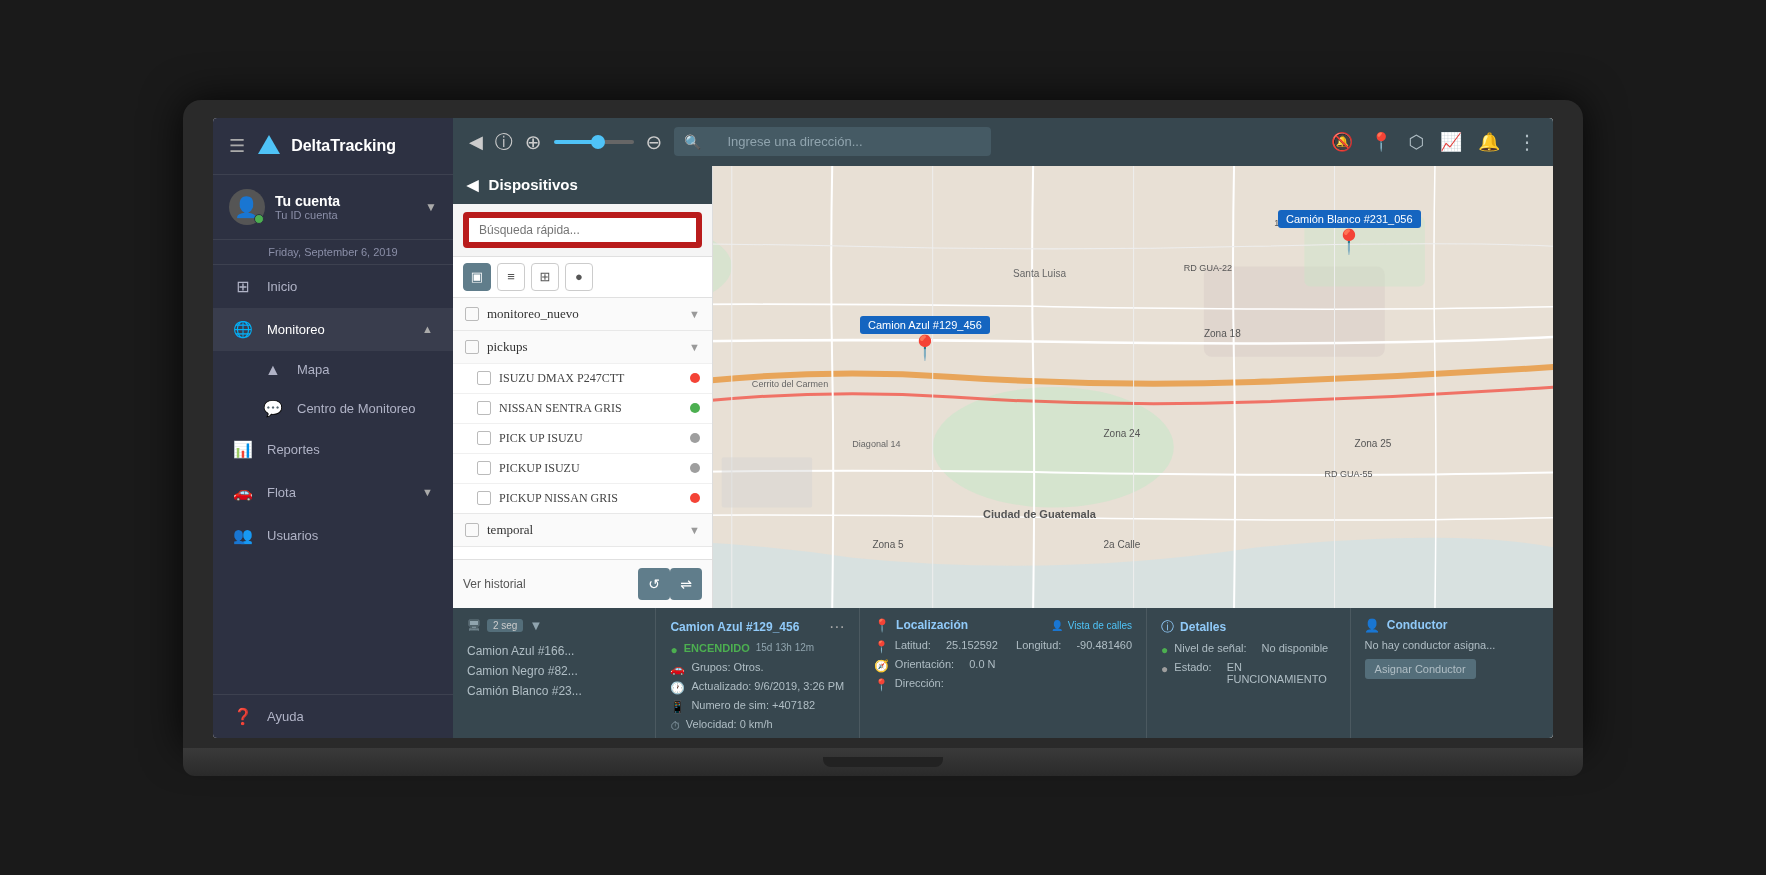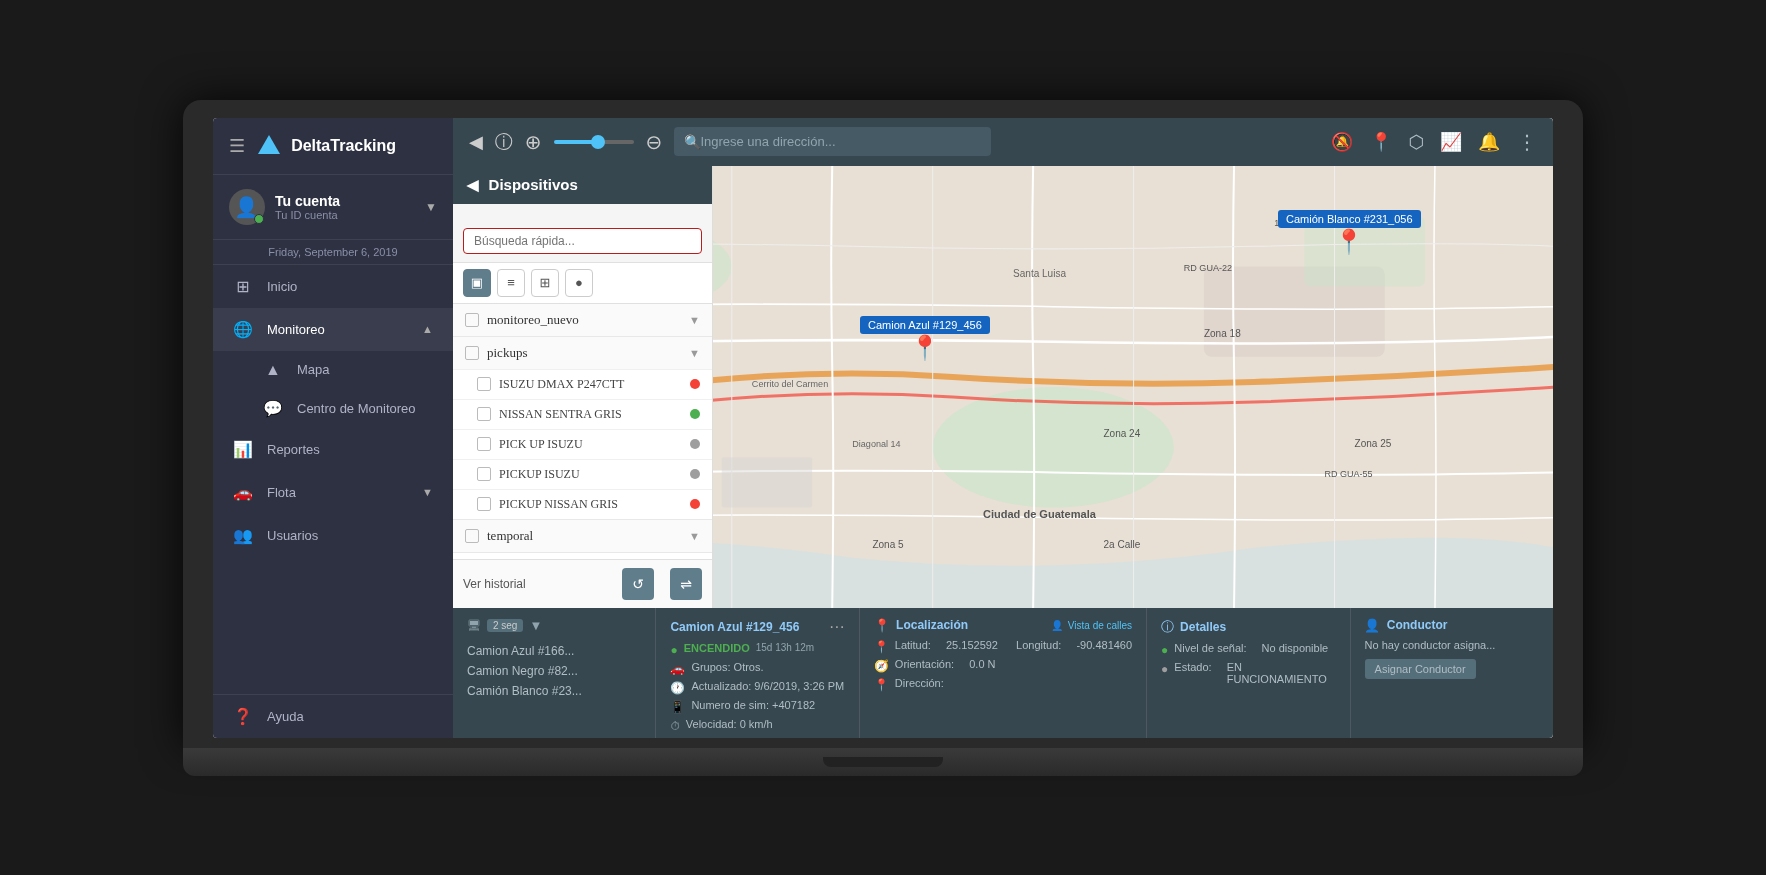--- a/index.html
+++ b/index.html
@@ -255,21 +255,21 @@
       color: #aaa;
       font-size: 14px;
       pointer-events: none;
     }
 
     .search-input {
       width: 100%;
       background: #455a64;
       border: none;
       border-radius: 4px;
-      padding: 7px 14px 7px 26px;
+      padding: 7px 14px 7px 53px;
       color: #ccc;
       font-size: 13px;
       outline: none;
     }
 
     .search-input::placeholder { color: #90a4ae; }
 
     .top-bar-spacer { flex: 1; }
 
     .top-bar-actions {
@@ -330,28 +330,27 @@
     }
 
     .device-panel-search {
       padding: 8px 10px;
       border-bottom: 1px solid #e0e0e0;
       background: #f5f5f5;
     }
 
     .device-search-input {
       width: 100%;
-      border: 1px solid #b91c1c;
+      border: 6px solid #b91c1c;
       border-radius: 4px;
       padding: 5px 10px;
       font-size: 12px;
       outline: none;
       background: #fff;
       color: #555;
-      margin-top: 16px;
     }
 
     .device-panel-toolbar {
       padding: 6px 10px;
       display: flex;
       gap: 6px;
       border-bottom: 1px solid #e0e0e0;
       background: #fff;
     }
 
@@ -438,21 +437,21 @@
     .status-red { background: #f44336; }
     .status-green { background: #4CAF50; }
     .status-gray { background: #9e9e9e; }
 
     .device-panel-footer {
       padding: 8px 10px;
       border-top: 1px solid #e0e0e0;
       background: #fafafa;
       display: flex;
       align-items: center;
-      gap: 16px;
+      gap: 0;
     }
 
     .ver-historial-btn {
       flex: 1;
       font-size: 12px;
       color: #555;
       background: none;
       border: none;
       cursor: pointer;
       text-align: left;

